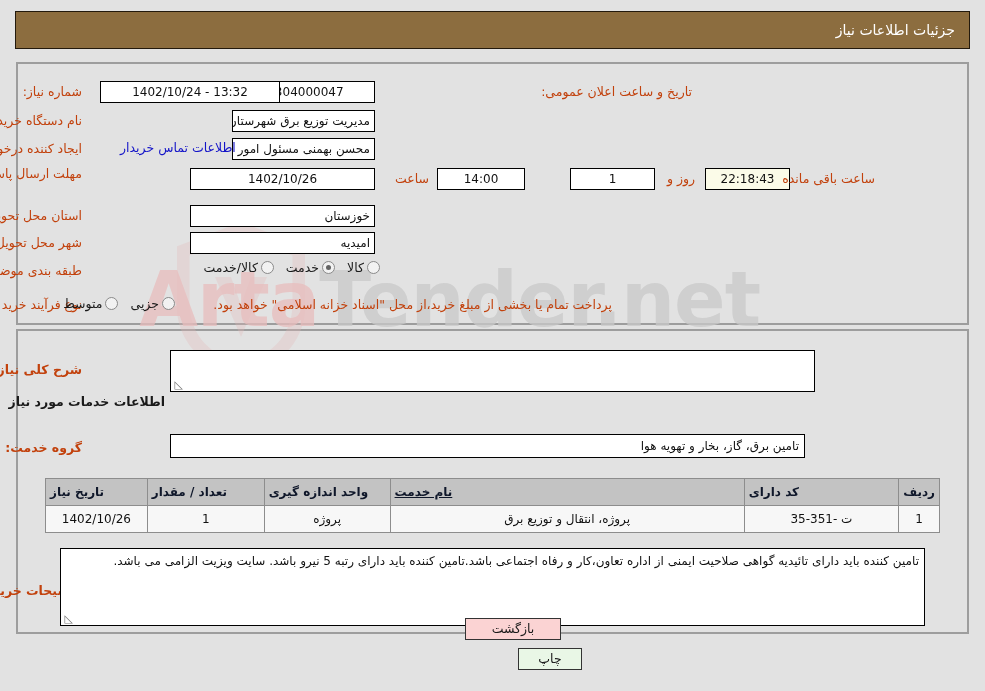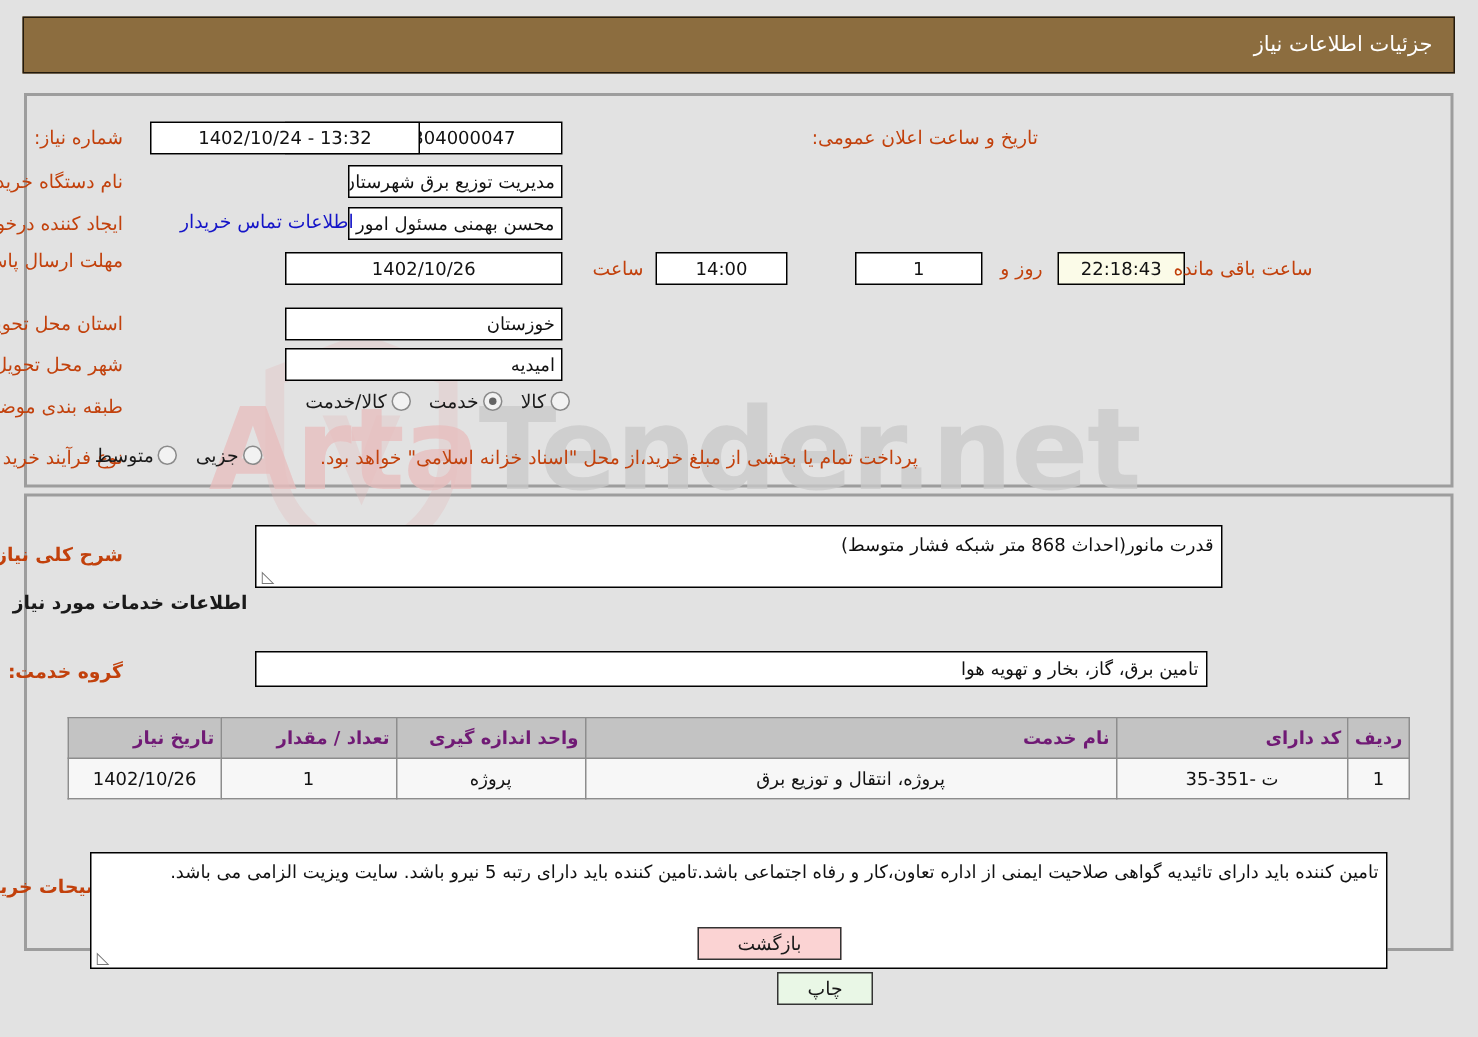--- a/index.html
+++ b/index.html
@@ -201,22 +201,22 @@
     font-size: 12px;
     z-index: 6;
     background: #f7f7f7;
   }
   .grid th {
     background: #c3c3c3;
     border: 1px solid #8d8d8d;
     font-weight: bold;
     height: 26px;
     padding: 0 4px;
-    color: #701a75;
-    text-align: right;
+    color: #0f172a;
+    text-align: left;
     font-size: 12px;
   }
   .grid td {
     background: #f7f7f7;
     border: 1px solid #8d8d8d;
     height: 26px;
     padding: 0 4px;
     text-align: center;
     font-size: 12px;
     color: #111;
@@ -292,52 +292,51 @@
 <div class="lbl" style="right:903px; top:297px;">نوع فرآیند خرید :</div>
 <div class="radio-wrap" style="right:810px; top:296px;">
   <span class="radio" id="pur-r0"></span><span class="radio-label">جزیی</span><span class="radio" id="pur-r1"></span><span class="radio-label">متوسط</span>
 </div>
 <div class="lbl" style="right:373px; top:297px;">پرداخت تمام یا بخشی از مبلغ خرید،از محل "اسناد خزانه اسلامی" خواهد بود.</div>
 
 <div class="panel" id="panel-mid"></div>
 
 <div class="lbl bold-lbl" style="right:903px; top:362px;">شرح کلی نیاز:</div>
 <div class="tarea" style="right:170px; left:170px; top:350px; height:42px;">
-  <span>قدرت مانور(احداث 868 متر شبکه فشار متوسط)</span>
   <span class="grip">◺</span>
 </div>
 
 <div class="section-head" style="right:820px; top:394px;">اطلاعات خدمات مورد نیاز</div>
 
 <div class="lbl bold-lbl" style="right:903px; top:440px;text-align:center;">گروه خدمت:</div>
 <div class="tarea" style="right:180px; left:170px; top:434px; height:24px; line-height:17px;">تامین برق، گاز، بخار و تهویه هوا</div>
 
 <table class="grid">
   <thead>
     <tr>
       <th style="width:30px;">ردیف</th>
       <th style="width:155px;">کد دارای</th>
-      <th style="width:375px;">نام خدمت</th>
+      <th style="width:375px;text-decoration:underline;">نام خدمت</th>
       <th style="width:125px;">واحد اندازه گیری</th>
       <th style="width:115px;">تعداد / مقدار</th>
       <th style="width:95px;">تاریخ نیاز</th>
     </tr>
   </thead>
   <tbody>
     <tr>
       <td>1</td>
       <td>ت -351-35</td>
       <td>پروژه، انتقال و توزیع برق</td>
       <td>پروژه</td>
       <td>1</td>
       <td>1402/10/26</td>
     </tr>
   </tbody>
 </table>
 
 <div class="lbl bold-lbl" style="right:903px; top:583px;">توضیحات خریدار:</div>
-<div class="tarea" style="right:60px; left:60px; top:548px; height:78px;margin-top:20px;">
+<div class="tarea" style="right:60px; left:60px; top:548px; height:78px;">
   <span>تامین کننده باید دارای تائیدیه گواهی صلاحیت ایمنی از اداره تعاون،کار و رفاه اجتماعی باشد.تامین کننده باید دارای رتبه 5 نیرو باشد. سایت ویزیت الزامی می باشد.</span>
   <span class="grip">◺</span>
 </div>
 
 <div class="btn btn-print" style="left:518px; top:648px; width:64px;">چاپ</div>
 <div class="btn btn-back" style="left:427px; top:618px; width:96px;margin-left:38px;">بازگشت</div>
 
 </body></html>

